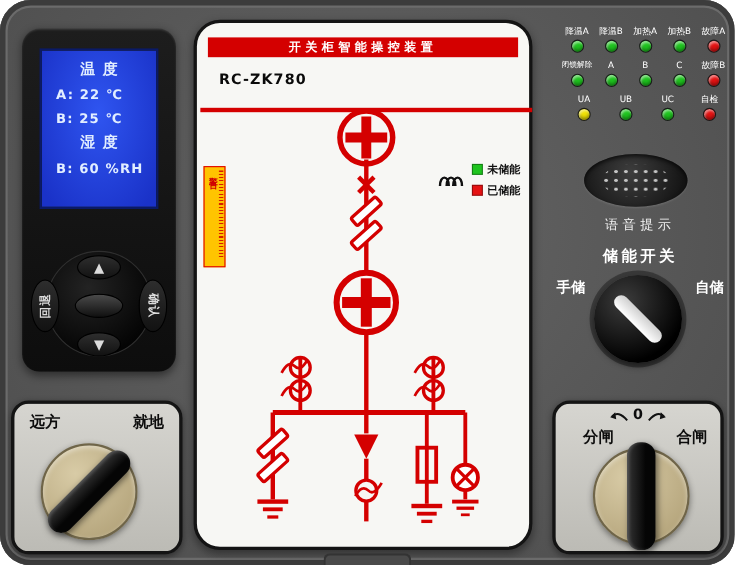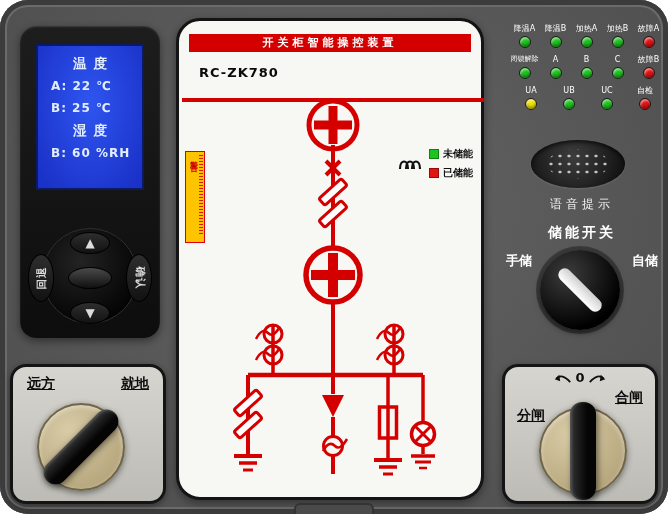--- a/index.html
+++ b/index.html
@@ -75,21 +75,21 @@
   .energy-knob{position:absolute;left:540px;top:250px;width:80px;height:80px;border-radius:50%;
     background:radial-gradient(circle at 35% 30%, #3c3c3c, #000 72%);
     box-shadow:0 0 0 4px rgba(0,0,0,.35), 0 3px 6px rgba(0,0,0,.5);}
   .stripe{position:absolute;left:50%;top:50%;width:13px;height:56px;border-radius:7px;
     background:linear-gradient(90deg,#ffffff,#cfcfcf);transform:translate(-50%,-50%) rotate(-45deg);}
   
   .swpanel{position:absolute;width:156px;height:140px;border-radius:16px;border:3px solid #141414;
     background:linear-gradient(180deg,#d6d5d0,#bcbbb5);box-shadow:0 2px 6px rgba(0,0,0,.4);}
   .swpanel.left{left:10px;top:364px;}
   .swpanel.right{left:502px;top:364px;}
-  .sw-lab{position:absolute;font-weight:bold;font-size:14px;color:#0c0c0c;text-decoration:underline;}
+  .sw-lab{position:absolute;font-weight:bold;font-size:14px;color:#0c0c0c;}
   .knob-base{position:absolute;border-radius:50%;
     background:radial-gradient(circle at 35% 30%, #d8cba6, #b5a57c 80%);
     border:2px solid #6f6549;box-shadow:inset 0 2px 5px rgba(255,255,255,.45), 0 2px 6px rgba(0,0,0,.45);}
   .handle{position:absolute;background:linear-gradient(90deg,#343434,#050505 65%);
     border-radius:12px;box-shadow:2px 2px 6px rgba(0,0,0,.5), inset 2px 0 3px rgba(255,255,255,.18);}
   .zero-row{position:absolute;left:0;right:0;top:3px;display:flex;align-items:center;
     justify-content:center;gap:3px;}
   .zero{font-size:13px;font-weight:bold;color:#0c0c0c;}
   .notch{position:absolute;left:294px;top:503px;width:80px;height:11px;background:#4a4a4a;
     border:2px solid #333;border-bottom:none;border-radius:6px 6px 0 0;}
@@ -331,21 +331,21 @@
       <svg width="20" height="12" viewBox="0 0 22 13">
         <path d="M20 11 Q 11 1 5 7" stroke="#111" stroke-width="2" fill="none"></path>
         <path d="M8 3 L3 8 L9 10 Z" fill="#111"></path>
       </svg>
       <span class="zero">0</span>
       <svg width="20" height="12" viewBox="0 0 22 13">
         <path d="M2 11 Q 11 1 17 7" stroke="#111" stroke-width="2" fill="none"></path>
         <path d="M14 3 L19 8 L13 10 Z" fill="#111"></path>
       </svg>
     </div>
-    <span class="sw-lab" style="left:12px;top:22px;margin-top:18px;">分闸</span>
+    <span class="sw-lab" style="left:25px;top:22px;">分闸</span>
     <span class="sw-lab" style="right:12px;top:22px;margin-left:20px;">合闸</span>
     <div class="knob-base" style="left:34px;top:40px;width:88px;height:88px;"></div>
     <div class="handle" style="left:65px;top:35px;width:26px;height:98px;"></div>
   </div>
 
   <div class="notch"></div>
 </div>
 </div>
 
 </body></html>

